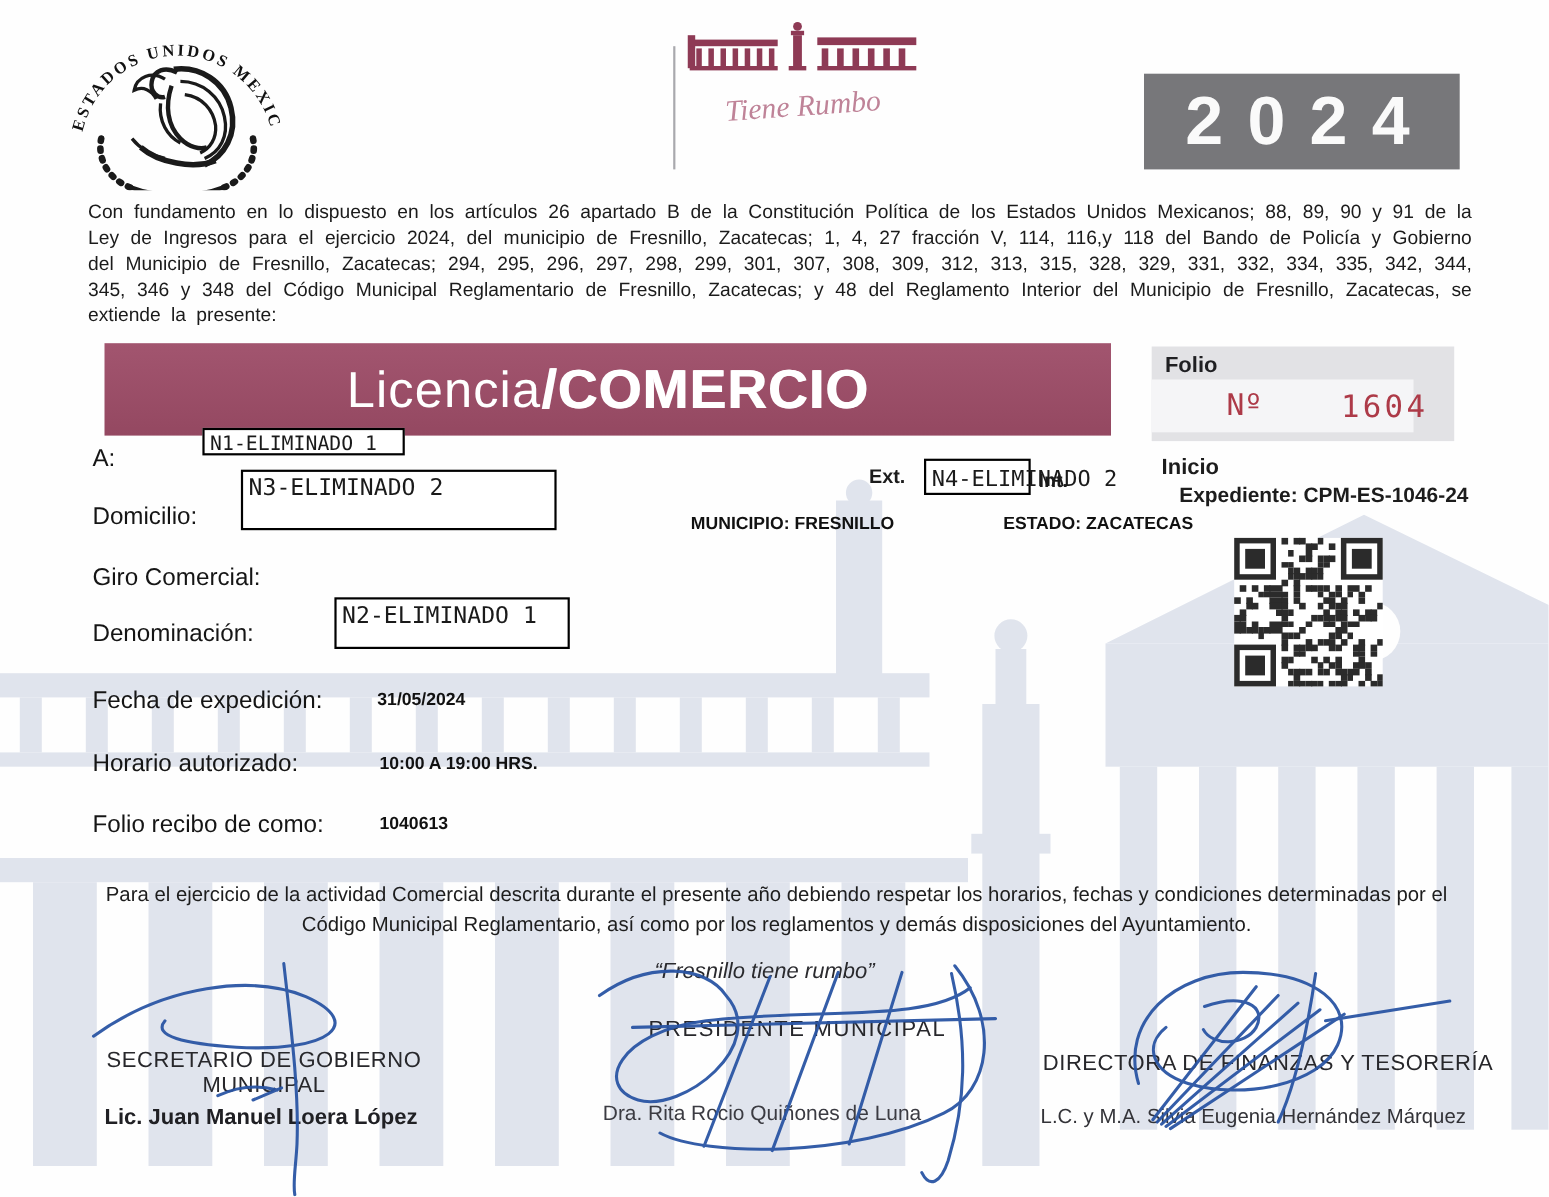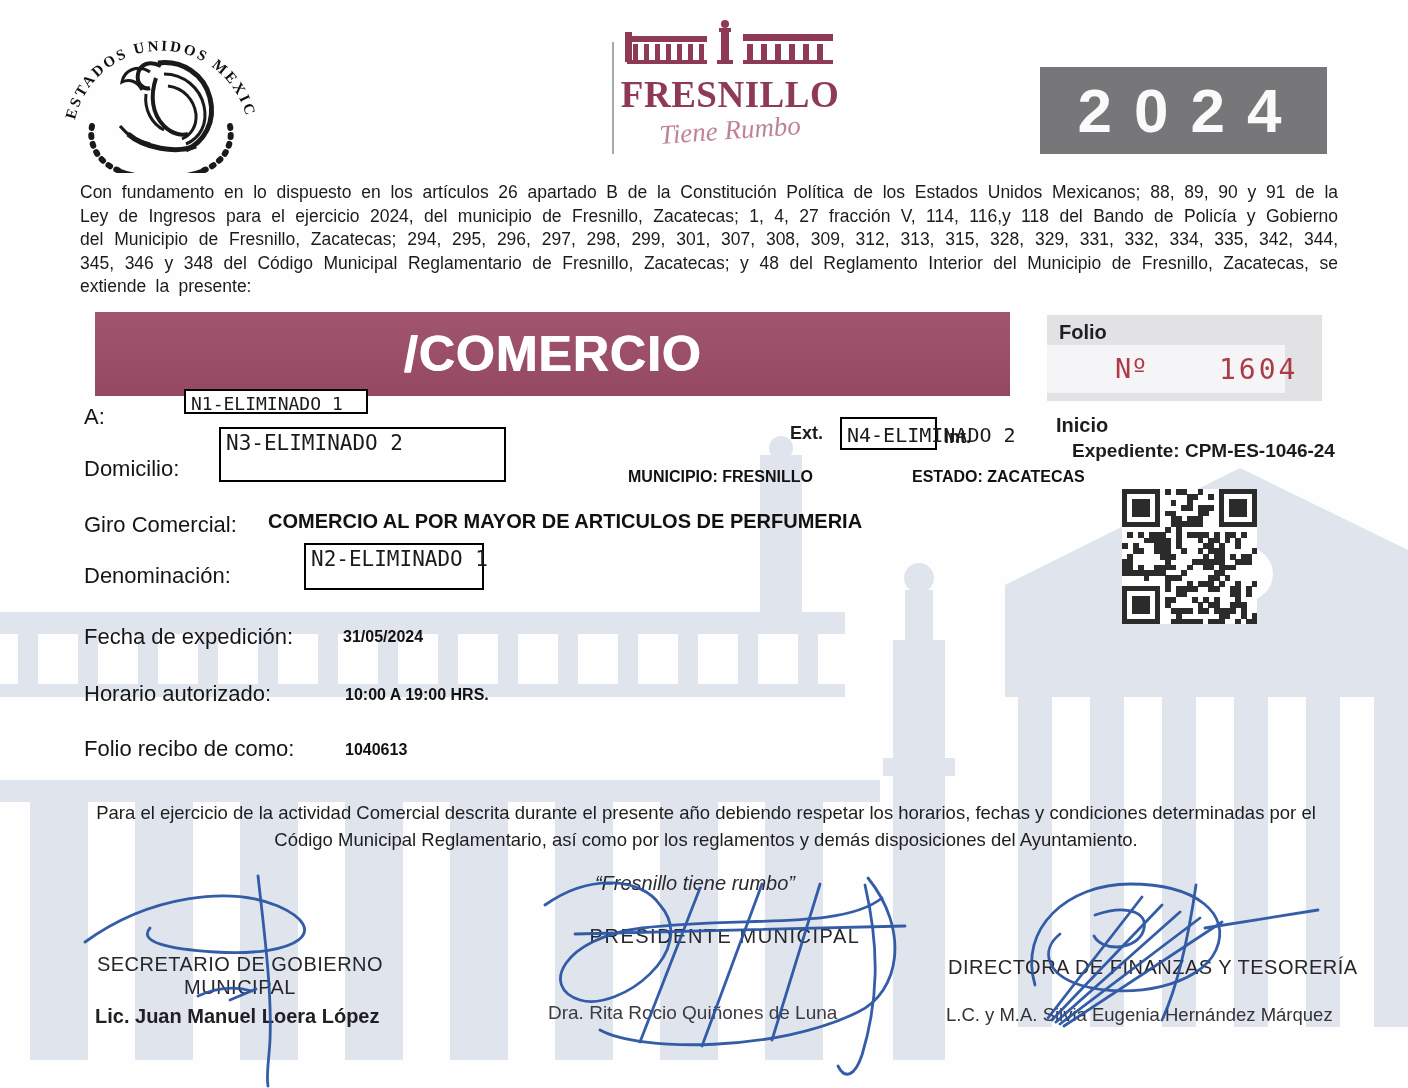--- a/index.html
+++ b/index.html
@@ -41,21 +41,21 @@
   .lbl{font-size:22px;color:#151515;}
   .lbl-sm-b{font-size:18px;font-weight:bold;}
   .val-b{font-size:16px;font-weight:bold;color:#111;}
   .redact{background:#ffffff;border:2px solid #000;font-family:"DejaVu Sans Mono",monospace;
           color:#1a1a1a;box-sizing:border-box;}
   .redact span{position:absolute;left:5px;top:2px;white-space:nowrap;}
   .r-n1{left:184px;top:389px;width:184px;height:25px;font-size:18px;}
   .r-n3{left:219px;top:427px;width:287px;height:55px;font-size:21px;}
   .r-n4{left:840px;top:417px;width:97px;height:33px;font-size:20px;overflow:visible;z-index:3;}
   .r-n4 span{top:4px;}
-  .r-n2{left:304px;top:543px;width:180px;height:47px;font-size:21px;}
+  .r-n2{left:304px;top:543px;width:214px;height:47px;font-size:21px;}
   
   .qr{left:1122px;top:489px;width:135px;height:135px;background:#fff;}
   .qr i{position:absolute;background:#2b2b2b;}
   .qr b{position:absolute;border:5.4px solid #2b2b2b;background:#fff;box-sizing:border-box;}
   .qr b::after{content:"";position:absolute;inset:5px;background:#2b2b2b;}
   
   .conditions{left:72px;top:800px;width:1268px;text-align:center;font-size:18.5px;
               line-height:1.45;color:#1d1d1d;}
   .motto{left:0;top:872px;width:1390px;text-align:center;font-style:italic;font-size:20px;color:#2a2a2e;}
   .sig-title{font-size:20px;letter-spacing:.5px;color:#27272b;}
@@ -171,29 +171,29 @@
         <rect x="118" y="14" width="90" height="7"></rect>
         <rect x="122" y="24" width="6" height="16"></rect>
           <rect x="136" y="24" width="6" height="16"></rect>
         <rect x="150" y="24" width="6" height="16"></rect>
           <rect x="164" y="24" width="6" height="16"></rect>
         <rect x="178" y="24" width="6" height="16"></rect>
           <rect x="192" y="24" width="6" height="16"></rect>
         <rect x="118" y="40" width="90" height="4"></rect>
       </g>
     </svg>
-    <div class="logo-title">FRESNILLO</div>
     <div class="logo-slogan">Tiene Rumbo</div>
   </div>
 
   <div class="abs year-badge layer">2024</div>
 
   <div class="abs legal layer">Con fundamento en lo dispuesto en los artículos 26 apartado B de la Constitución Política de los Estados Unidos Mexicanos; 88, 89, 90 y 91 de la Ley de Ingresos para el ejercicio 2024, del municipio de Fresnillo, Zacatecas; 1, 4, 27 fracción V, 114, 116,y 118 del Bando de Policía y Gobierno del Municipio de Fresnillo, Zacatecas; 294, 295, 296, 297, 298, 299, 301, 307, 308, 309, 312, 313, 315, 328, 329, 331, 332, 334, 335, 342, 344, 345, 346 y 348 del Código Municipal Reglamentario de Fresnillo, Zacatecas; y 48 del Reglamento Interior del Municipio de Fresnillo, Zacatecas, se extiende la presente:</div>
 
   <div class="abs banner layer">
+    <span class="t-reg">Licencia </span>
     <span class="t-bold">/COMERCIO</span>
   </div>
 
   <div class="abs folio-box layer">
     <div class="folio-inner"></div>
     <div class="folio-label">Folio</div>
     <div class="folio-red folio-sym">Nº</div>
     <div class="folio-red folio-num">1604</div>
   </div>
 
@@ -213,21 +213,20 @@
       <span>N4-ELIMINADO 2</span>
     </div>
 
   <div class="abs layer" style="left:1056px;top:414px;font-size:20px;font-weight:bold;">Inicio</div>
   <div class="abs layer" style="left:1072px;top:440px;font-size:19px;font-weight:bold;">Expediente: CPM-ES-1046-24</div>
 
   <div class="abs val-b layer" style="left:628px;top:468px;">MUNICIPIO: FRESNILLO</div>
   <div class="abs val-b layer" style="left:912px;top:468px;">ESTADO: ZACATECAS</div>
 
   <div class="abs lbl layer" style="left:84px;top:512px;">Giro Comercial:</div>
-  <div class="abs val-b layer" style="left:268px;top:510px;font-size:20px;">COMERCIO AL POR MAYOR DE ARTICULOS DE PERFUMERIA</div>
 
   <div class="abs lbl layer" style="left:84px;top:563px;">Denominación:</div>
   <div class="abs redact r-n2 layer">
       <span>N2-ELIMINADO 1</span>
     </div>
 
   <div class="abs qr layer">
       <i style="left:43.2px;top:0.0px;width:5.8px;height:5.8px"></i>
       <i style="left:54.0px;top:0.0px;width:5.8px;height:5.8px"></i>
       <i style="left:59.4px;top:0.0px;width:5.8px;height:5.8px"></i>

